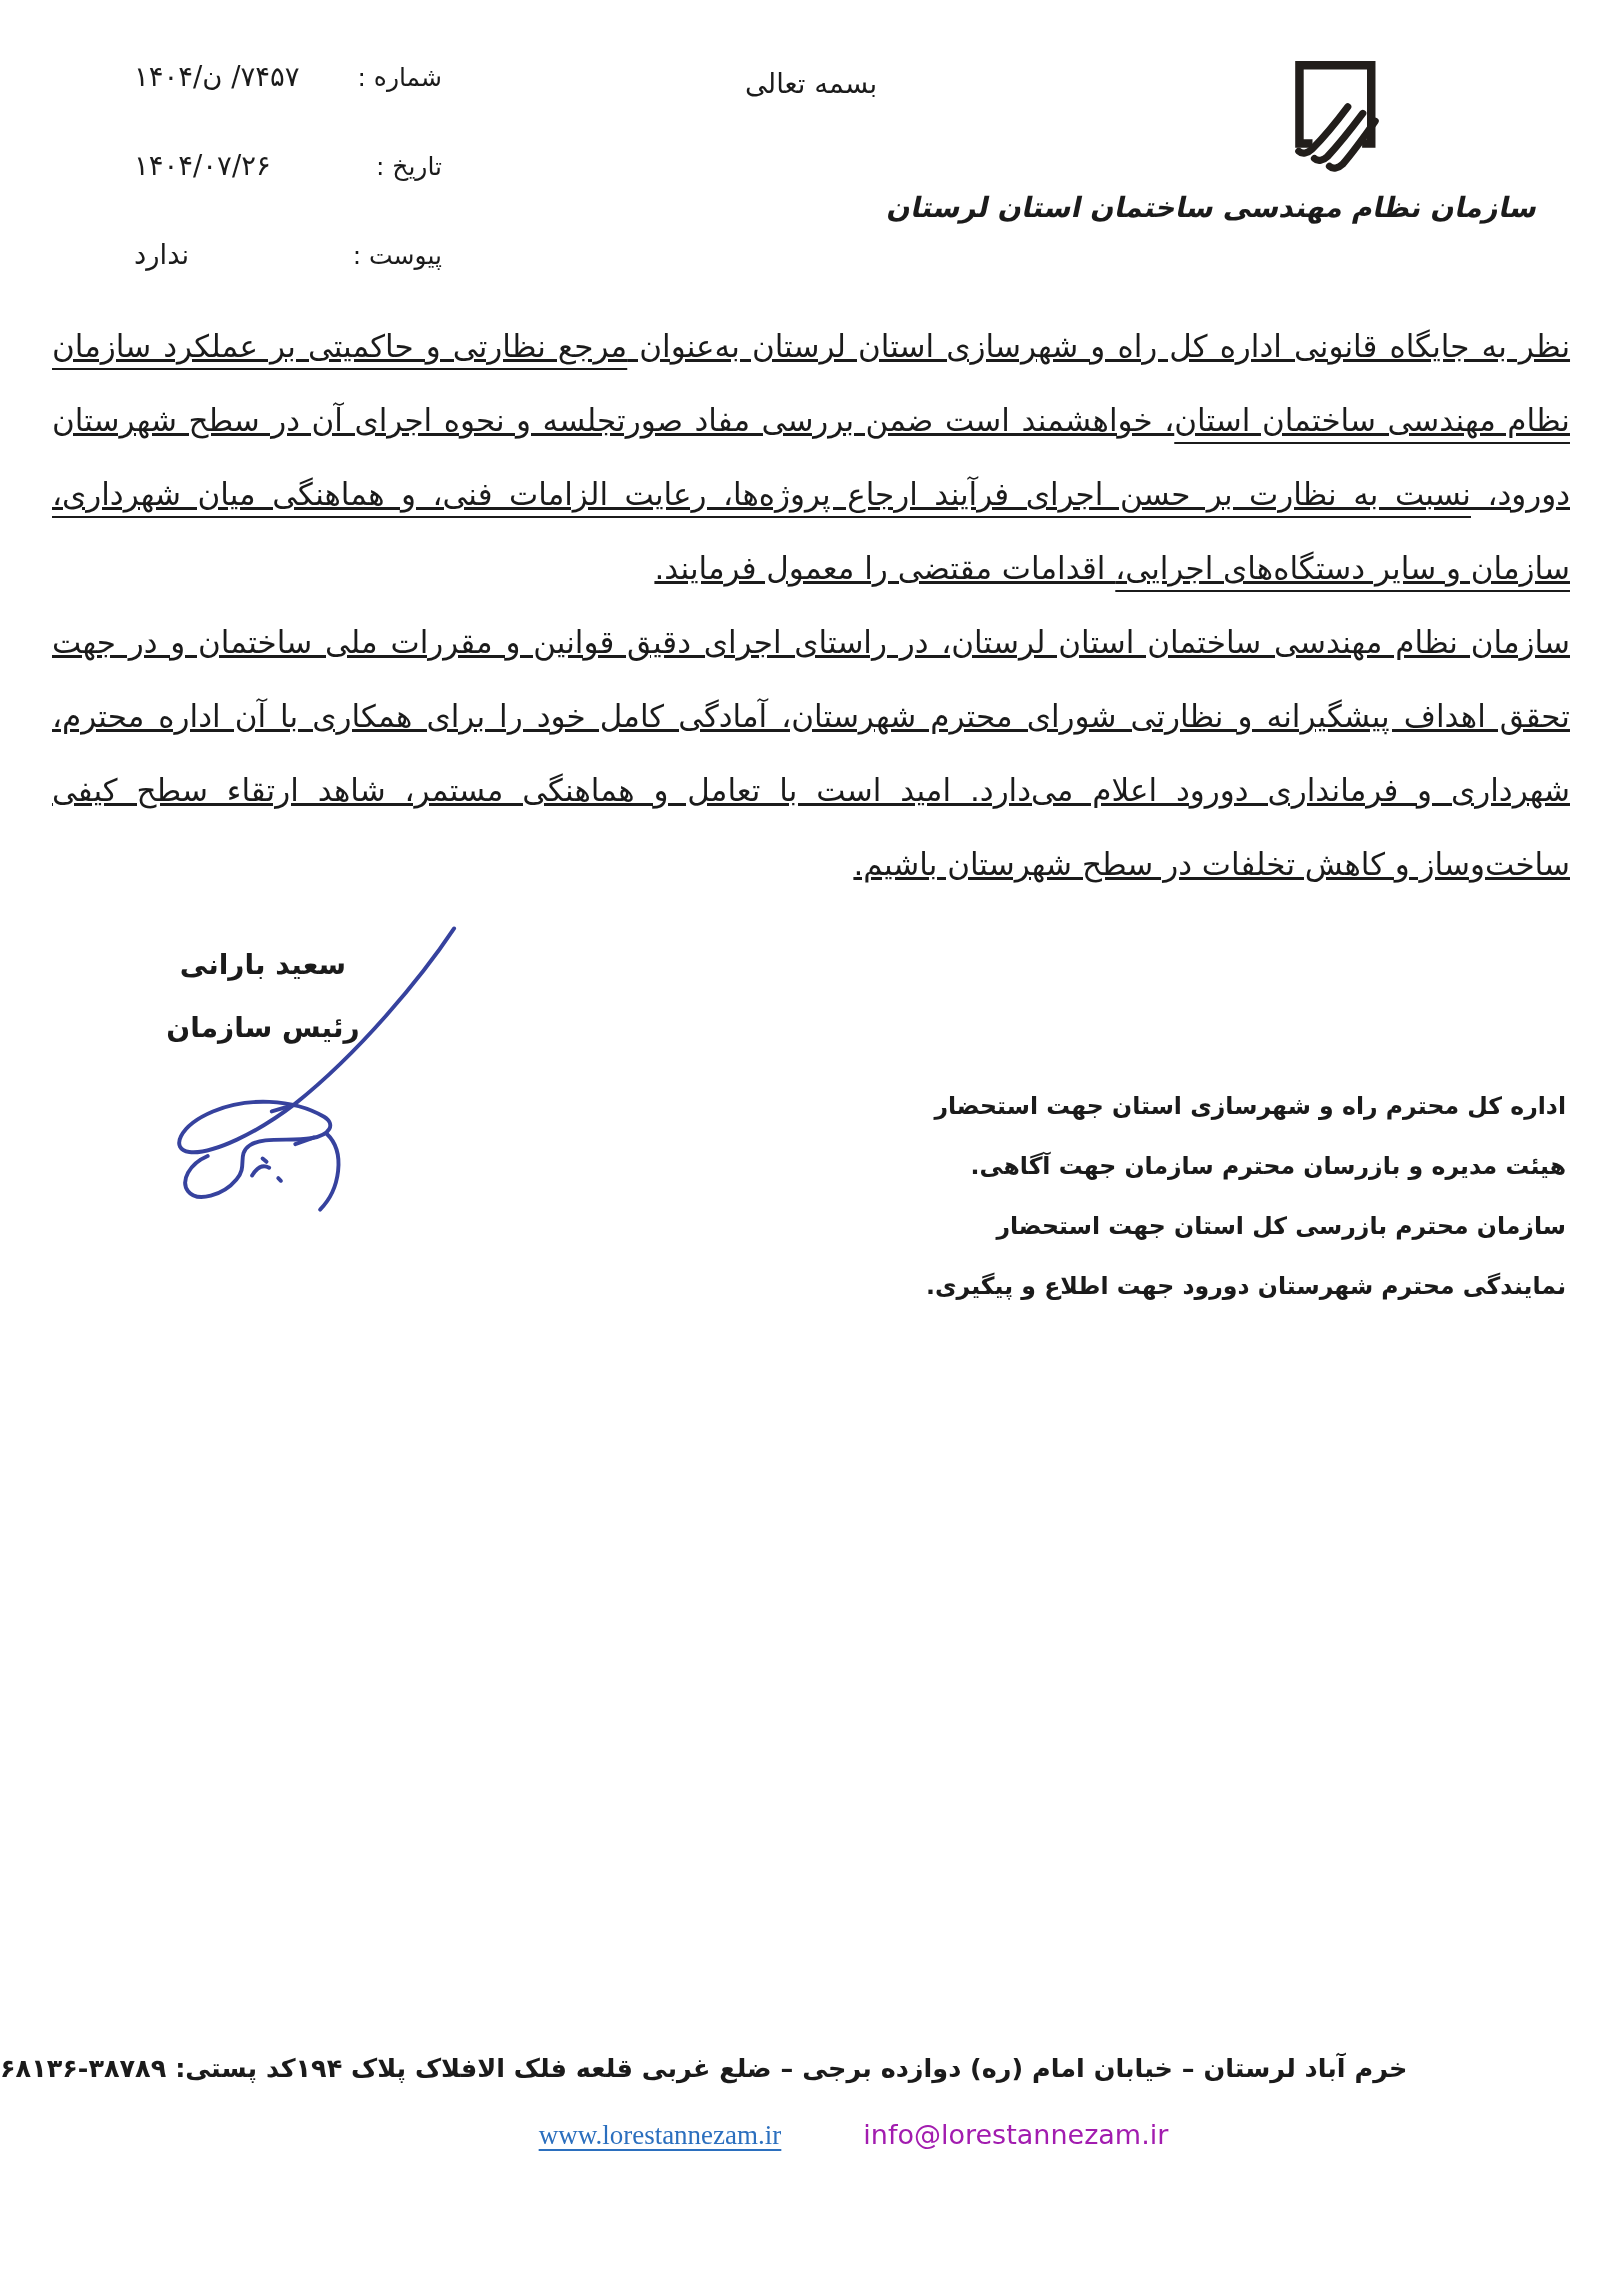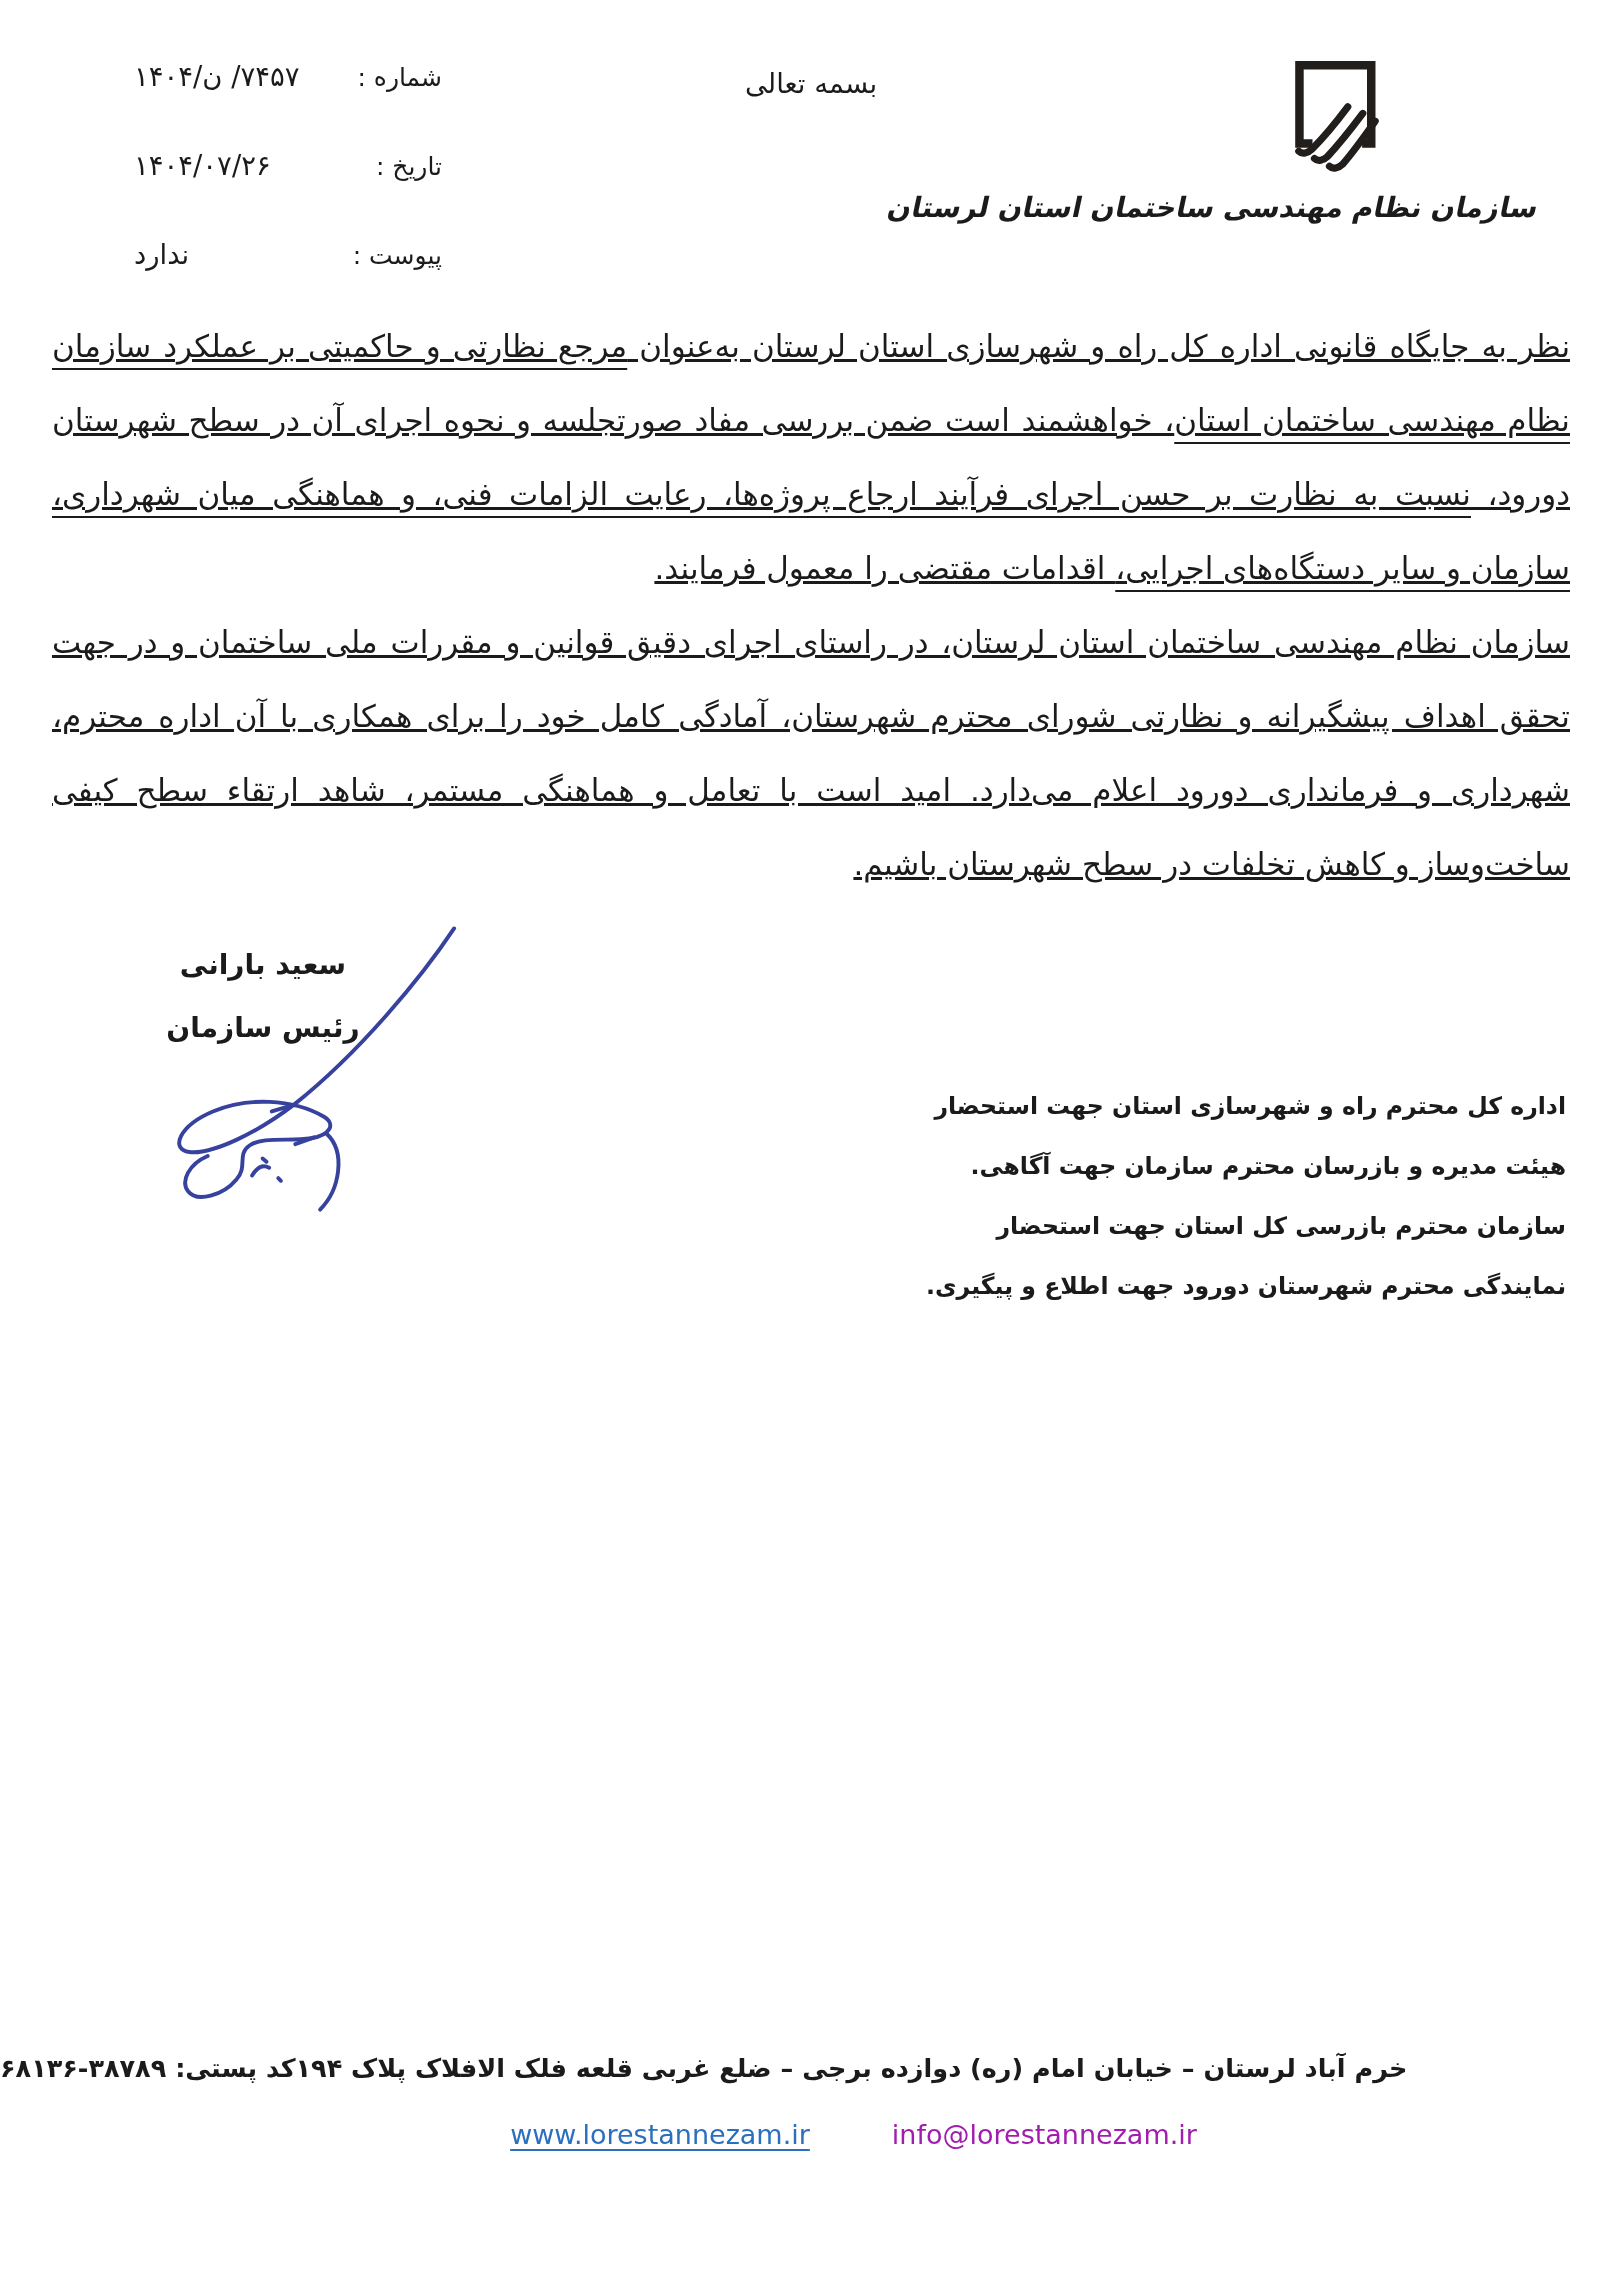--- a/index.html
+++ b/index.html
@@ -57,21 +57,21 @@
     text-align:left;font-weight:bold;font-size:25.5px;
   }
   .footer-address{white-space:nowrap;}
   .footer-phones{white-space:nowrap;margin-top:54px;}
   .footer-links{
     margin-top:36px;
     display:flex;justify-content:center;align-items:baseline;gap:82px;
     direction:ltr;font-weight:normal;font-size:27px;
     padding-left:85px;
   }
-  .website{color:#2b6fbe;text-decoration:underline;text-decoration-thickness:2px;text-underline-offset:5.2px;cursor:pointer;}
+  .website{color:#2b6fbe;text-decoration:underline;text-decoration-thickness:2px;text-underline-offset:5.2px;cursor:pointer;font-family:Liberation Serif, serif;}
   .email{color:#a21caf;}
   svg .frame{stroke:#221e1b;stroke-width:13;fill:none;}
   svg .diag{stroke:#221e1b;stroke-width:11;fill:none;stroke-linecap:round;}
 </style>
 </head>
 <body>
 
 <div class="page">
 
   <div class="meta">

